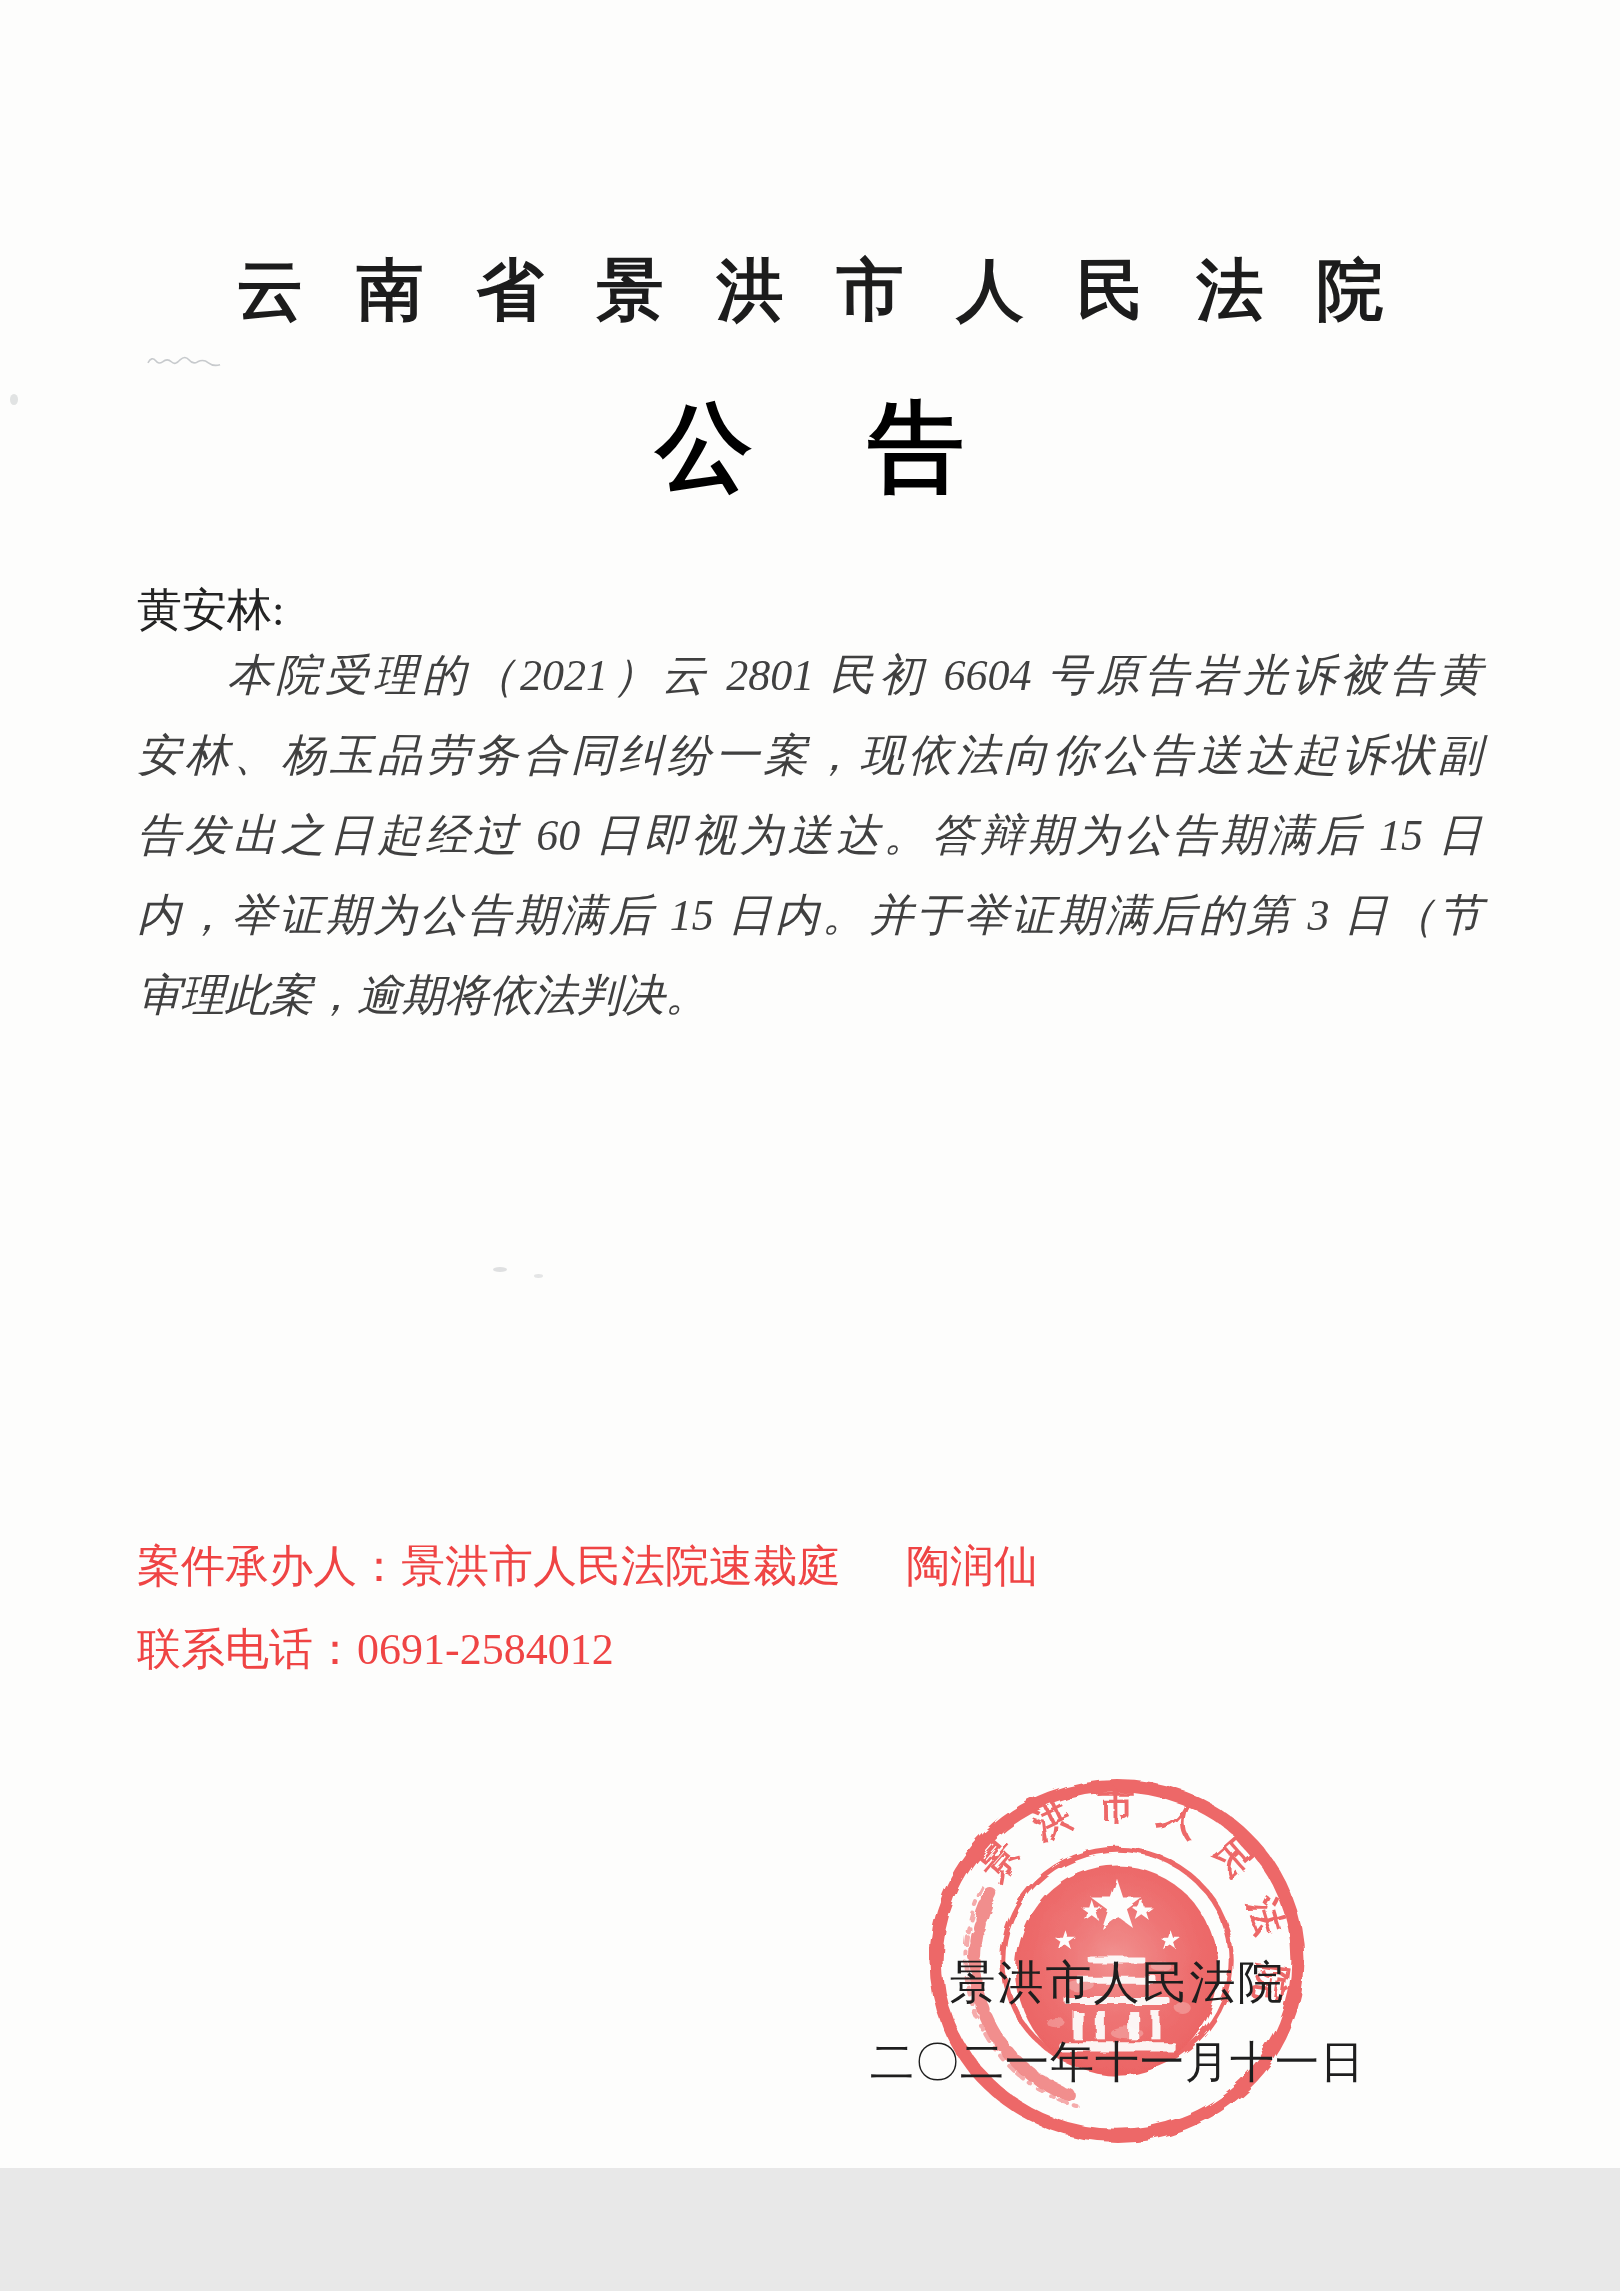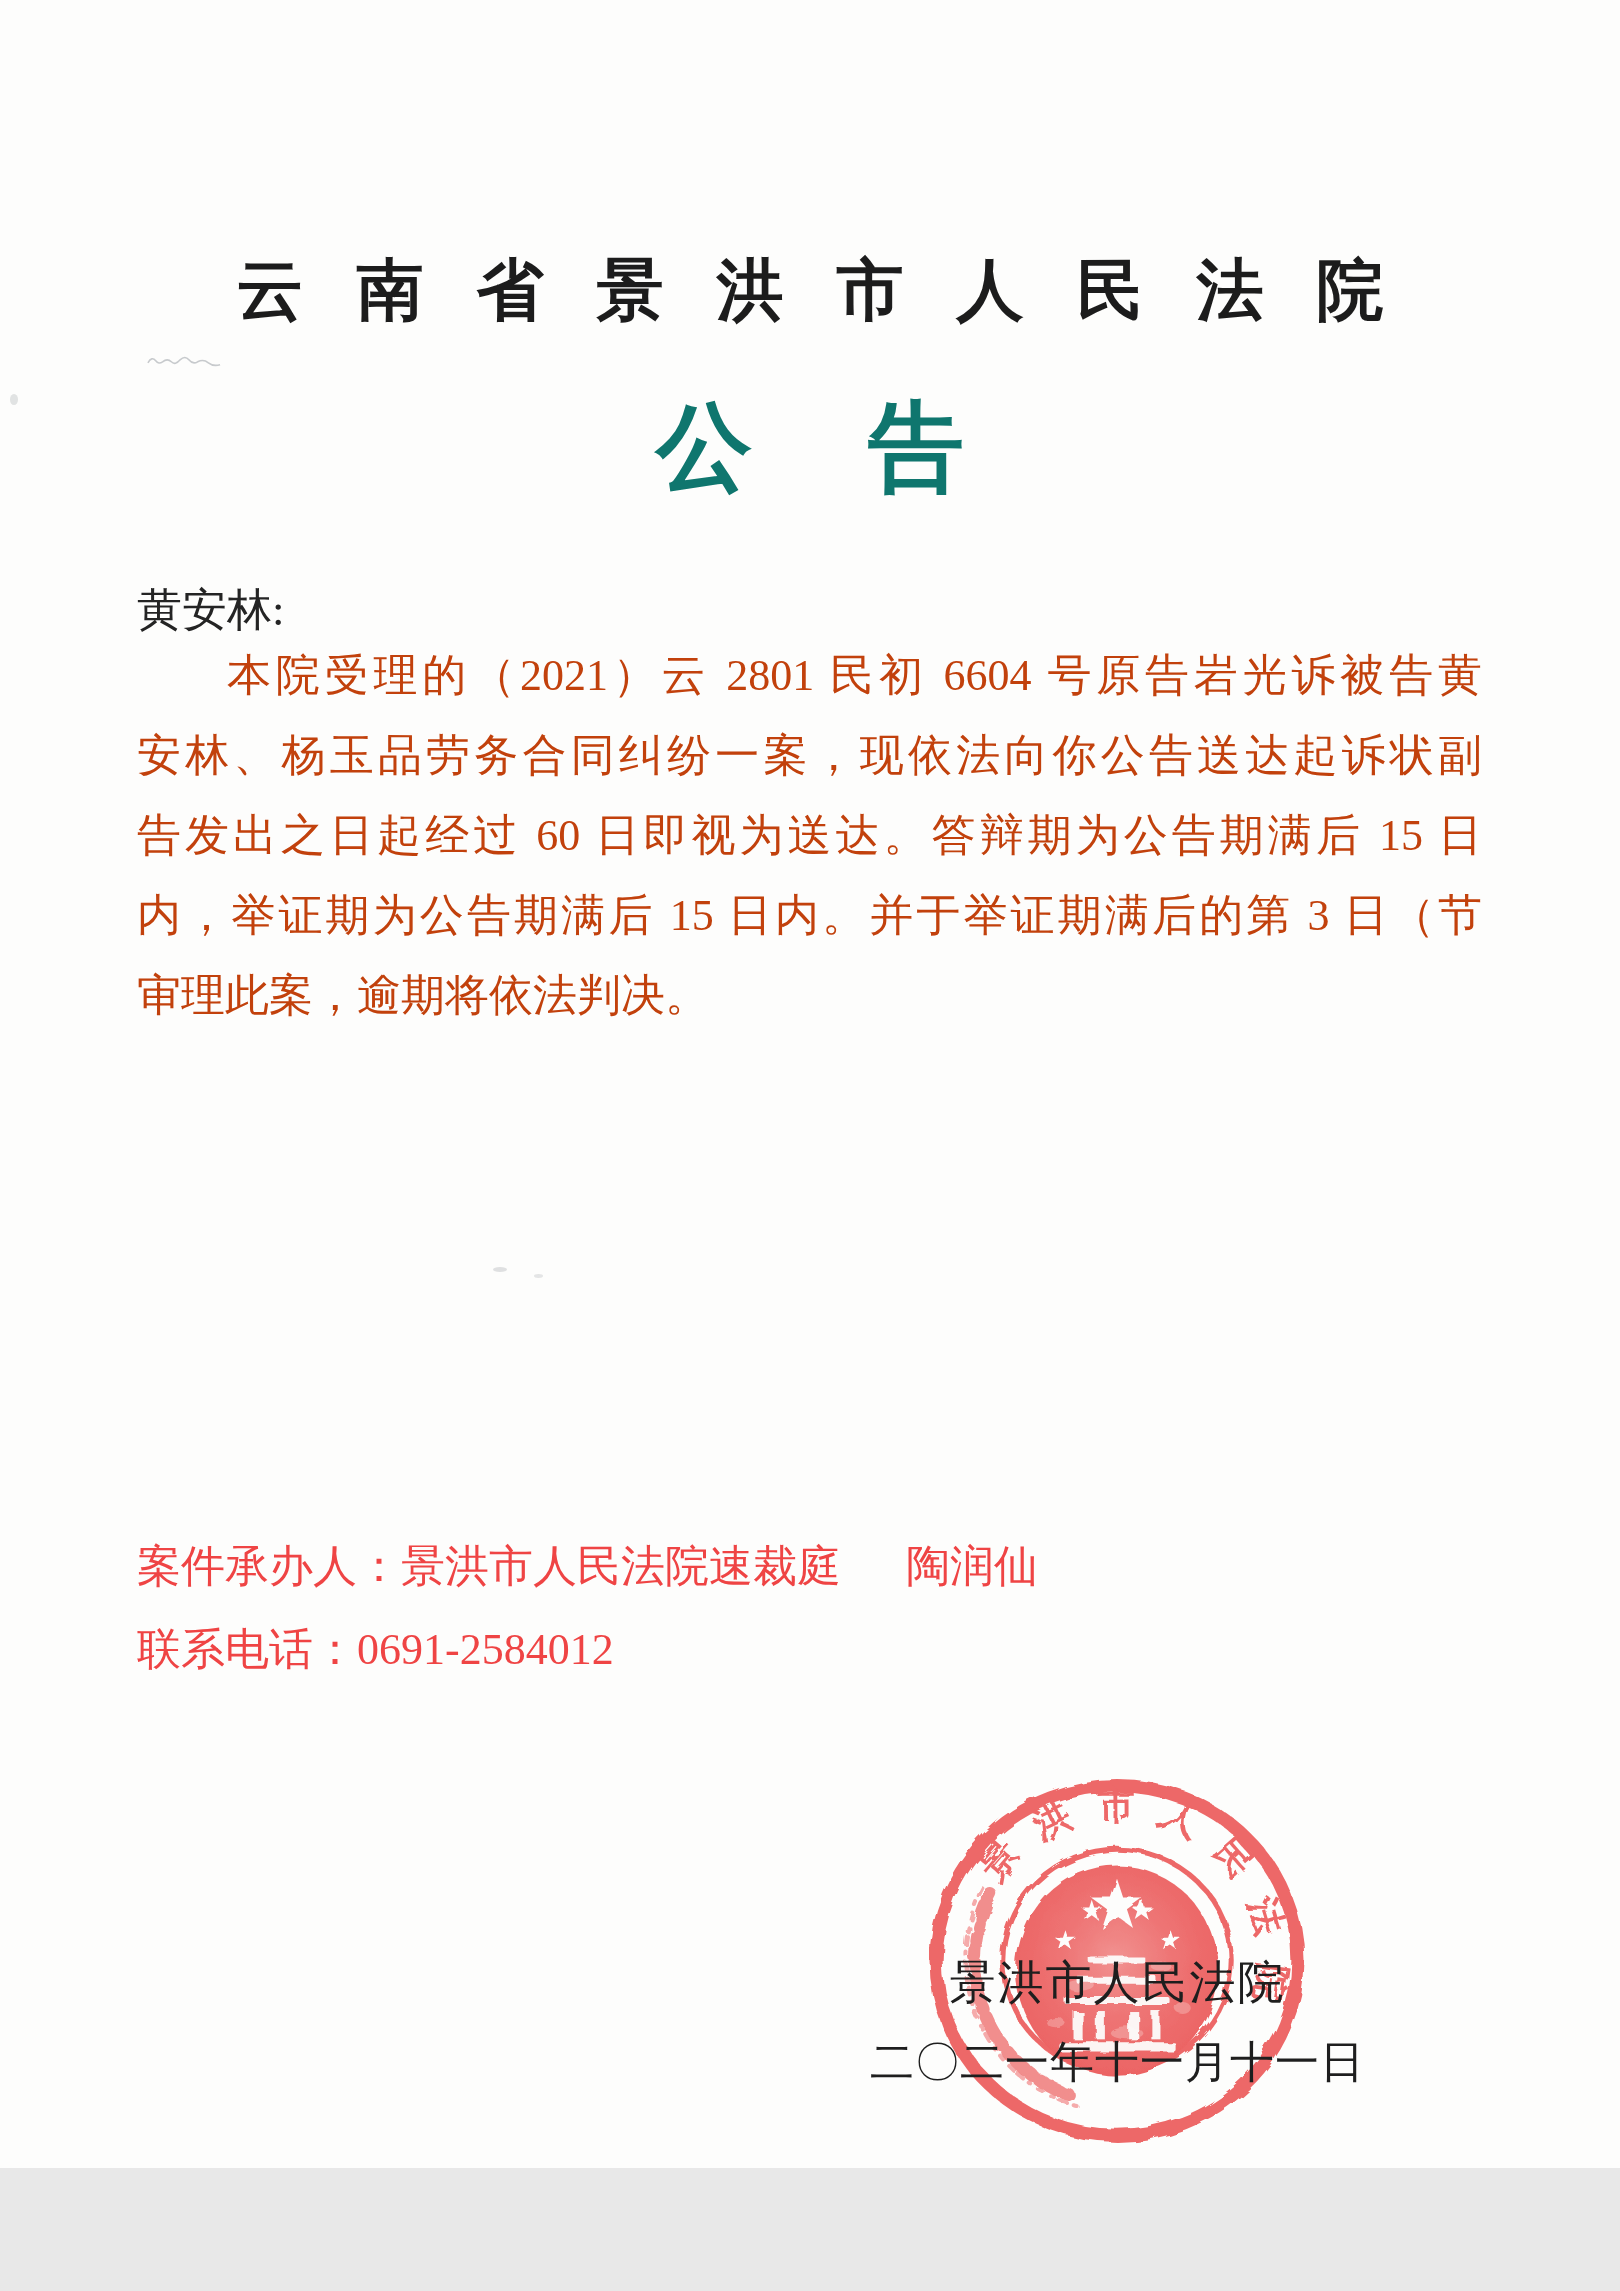--- a/index.html
+++ b/index.html
@@ -15,34 +15,34 @@
   .title {
     position:absolute; top:245px; left:0; width:100%;
     text-align:center;
     font-size:67px; font-weight:700; color:#1c1c1c;
     letter-spacing:53px; padding-left:53px; box-sizing:border-box;
     white-space:nowrap;
   }
   .heading {
     position:absolute; top:384px; left:0; width:100%;
     text-align:center;
-    font-size:96px; font-weight:700; color:#0f766e;
+    font-size:96px; font-weight:700; color:#000000;
     letter-spacing:116px; padding-left:116px; box-sizing:border-box;
     white-space:nowrap;
   }
   .addressee {
     position:absolute; top:580px; left:137px;
     font-size:45px; color:#242424;
   }
   .body-block {
     position:absolute; top:636px; left:137px; width:1345px;
   }
   .body-line {
-    font-size:44px; line-height:80px; color:#c2410c;
-    text-align:justify; text-align-last:justify;
+    font-size:44px; line-height:80px; color:#404040;
+    text-align:justify; text-align-last:justify;font-style:italic;
   }
   .body-line:first-child { text-indent:90px; }
   .body-line:last-child { text-align-last:left; }
   .contact-block {
     position:absolute; top:1525px; left:137px;
     font-size:44px; color:#ef4444;
   }
   .contact-line { line-height:83px; white-space:nowrap; }
   .handler-gap { display:inline-block; width:65px; }
   .seal-wrap {

